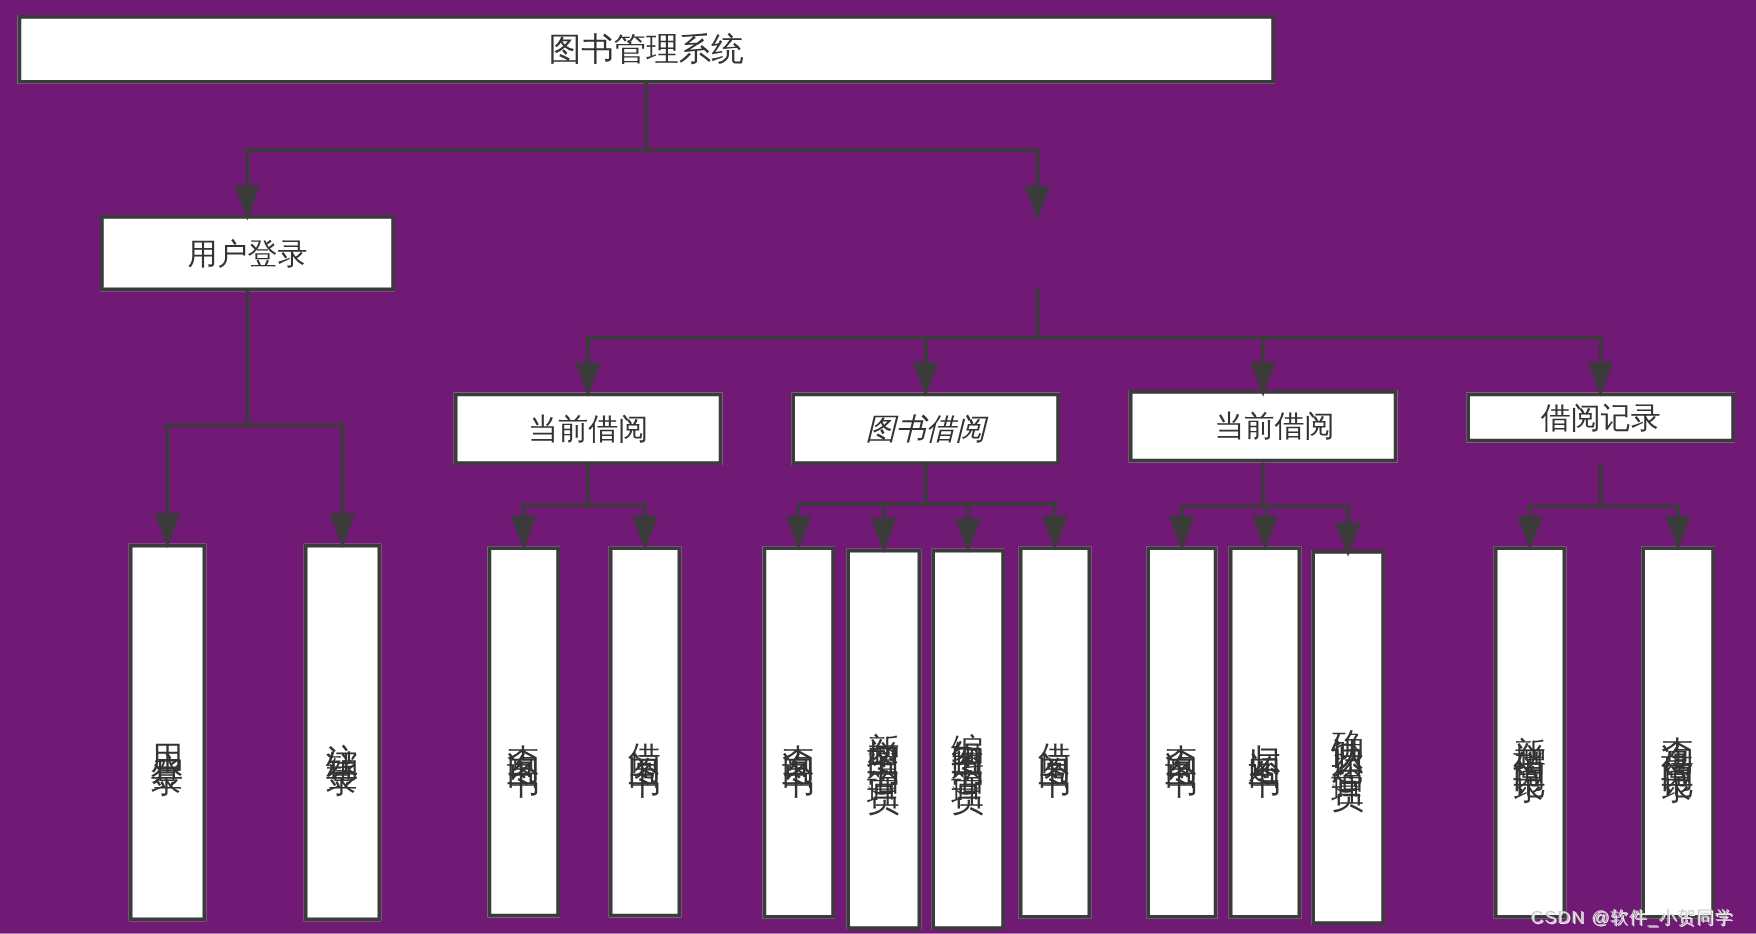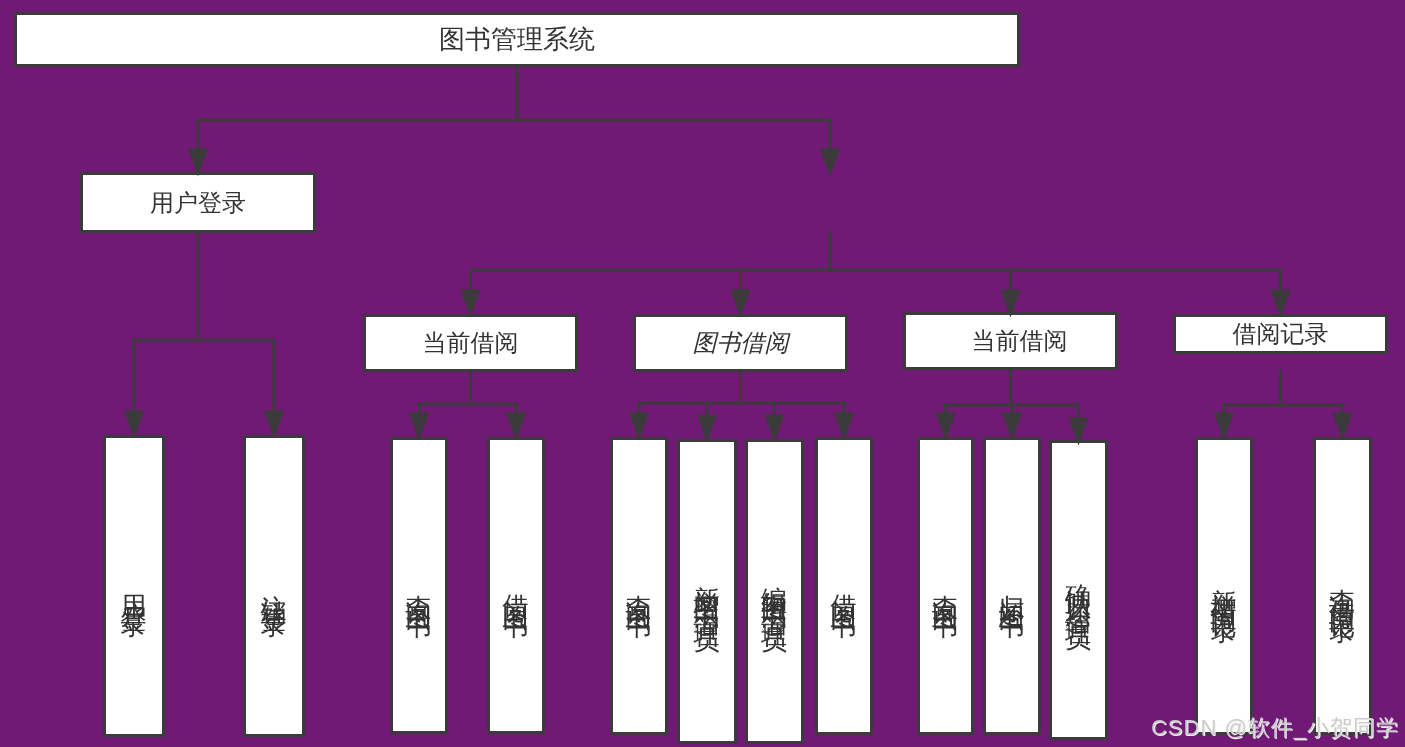--- a/index.html
+++ b/index.html
@@ -44,24 +44,24 @@
     writing-mode: vertical-rl;
     text-orientation: mixed;
     white-space: nowrap;
     font-size: 26px;
     letter-spacing: 6px;
     color: #333333;
     line-height: 1;
   }
   #watermark {
     position: absolute;
-    right: 6px;
+    right: 18px;
     bottom: 4px;
     z-index: 5;
-    font-size: 22px;
+    font-size: 14px;
     color: #cccccc;
     text-shadow: 1px 1px 0 #f2f2f2;
     letter-spacing: 1px;
     text-align: right;
   }
 </style>
 </head>
 <body>
 
 <div id="canvas">

